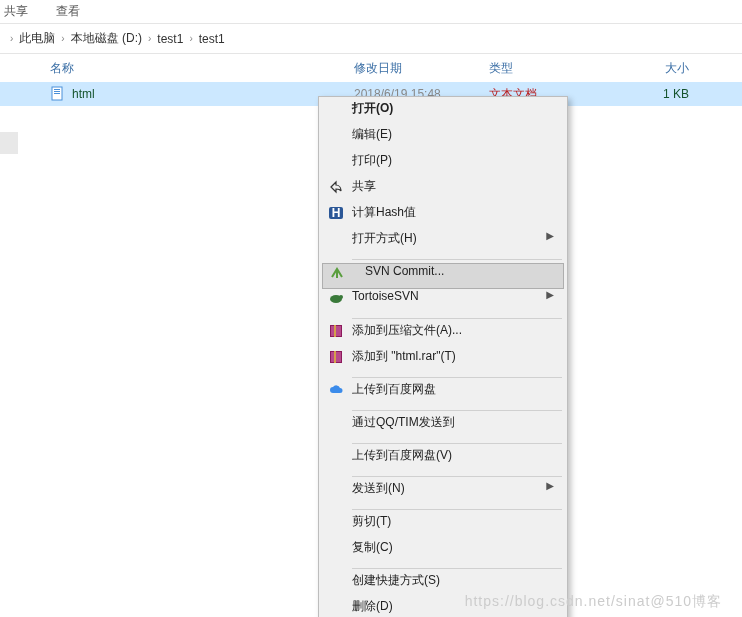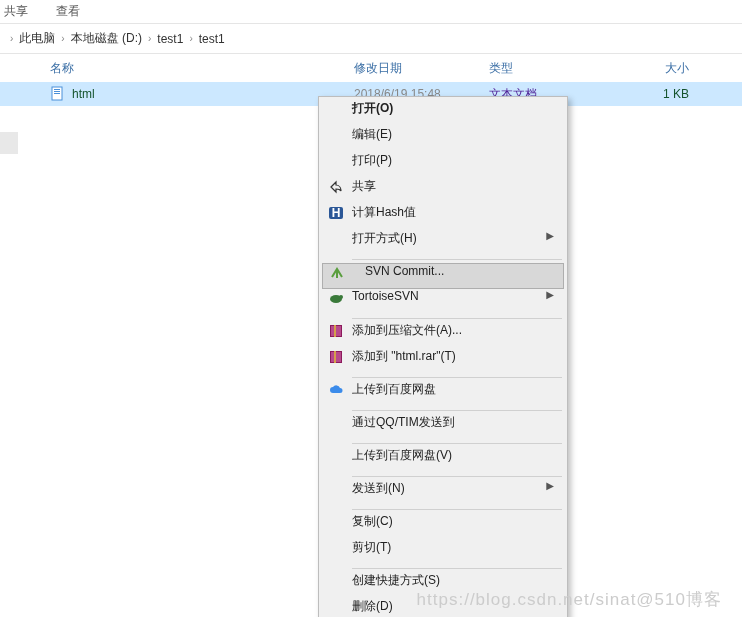--- a/index.html
+++ b/index.html
@@ -21,21 +21,21 @@
 .filerow .cell.size { text-align:right; }
 .contextmenu { position:absolute; left:318px; top:96px; width:250px; background:#f0f0f0; border:1px solid #bdbdbd; box-shadow:3px 3px 6px rgba(0,0,0,0.25); padding:3px; }
 .menuitem { height:26px; display:flex; align-items:flex-start; padding:0 10px 0 30px; position:relative; }
 .menuitem.highlight { background:#d8d8d8; border:1px solid #aeaeae; padding:0 9px 0 42px; height:26px; }
 .menuitem .micon { position:absolute; left:5px; width:18px; height:18px; display:flex; align-items:center; justify-content:center; }
 .menuitem .arrow { position:absolute; right:10px; color:#555; font-size:10px; }
 .menuitem .label { color:#222; }
 .menuitem.bold .label { font-weight:700; }
 .menusep { height:1px; background:#d0d0d0; margin:3px 2px 3px 30px; }
 .leftstub { position:absolute; left:0; top:132px; width:18px; height:22px; background:#e8e8e8; }
-.watermark { position:absolute; bottom:6px; right:20px; color:#ccc; font-size:17px; letter-spacing:1px; }
+.watermark { position:absolute; bottom:6px; right:20px; color:#ccc; font-size:14px; letter-spacing:1px; }
 </style>
 </head>
 <body>
 
 <div class="topbar">
   <span>共享</span>
   <span>查看</span>
 </div>
 
 <div class="bcwrap">
@@ -60,21 +60,21 @@
   <div class="fileicon">
     <svg width="16" height="16" viewBox="0 0 16 16">
         <rect x="2" y="1" width="10" height="13" fill="#fff" stroke="#4a90d9"></rect>
         <rect x="4" y="3" width="6" height="1" fill="#4a90d9"></rect>
         <rect x="4" y="5" width="6" height="1" fill="#4a90d9"></rect>
         <rect x="4" y="7" width="6" height="1" fill="#4a90d9"></rect>
       </svg>
   </div>
   <div class="cell col-name" style="width:282px">html</div>
   <div class="cell col-date" style="width:135px;color:#888">2018/6/19 15:48</div>
-  <div class="cell col-type" style="width:140px;color:#4c1d95">文本文档</div>
+  <div class="cell col-type" style="width:140px;color:#b91c1c">文本文档</div>
   <div class="cell col-size size" style="width:60px">1 KB</div>
 </div>
 
 <div class="leftstub"></div>
 
 <div class="contextmenu">
   <div class="menuitem bold">
       <span class="label">打开(O)</span>
     </div>
   <div class="menuitem">
@@ -162,24 +162,24 @@
   <div class="menuitem">
       <span class="label">上传到百度网盘(V)</span>
     </div>
   <div class="menusep"></div>
   <div class="menuitem">
       <span class="label">发送到(N)</span>
       <span class="arrow">▶</span>
     </div>
   <div class="menusep"></div>
   <div class="menuitem">
-      <span class="label">复制(C)</span>
+      <span class="label">剪切(T)</span>
     </div>
   <div class="menuitem">
-      <span class="label">剪切(T)</span>
+      <span class="label">复制(C)</span>
     </div>
   <div class="menusep"></div>
   <div class="menuitem">
       <span class="label">创建快捷方式(S)</span>
     </div>
   <div class="menuitem">
       <span class="label">删除(D)</span>
     </div>
 
 </div>

